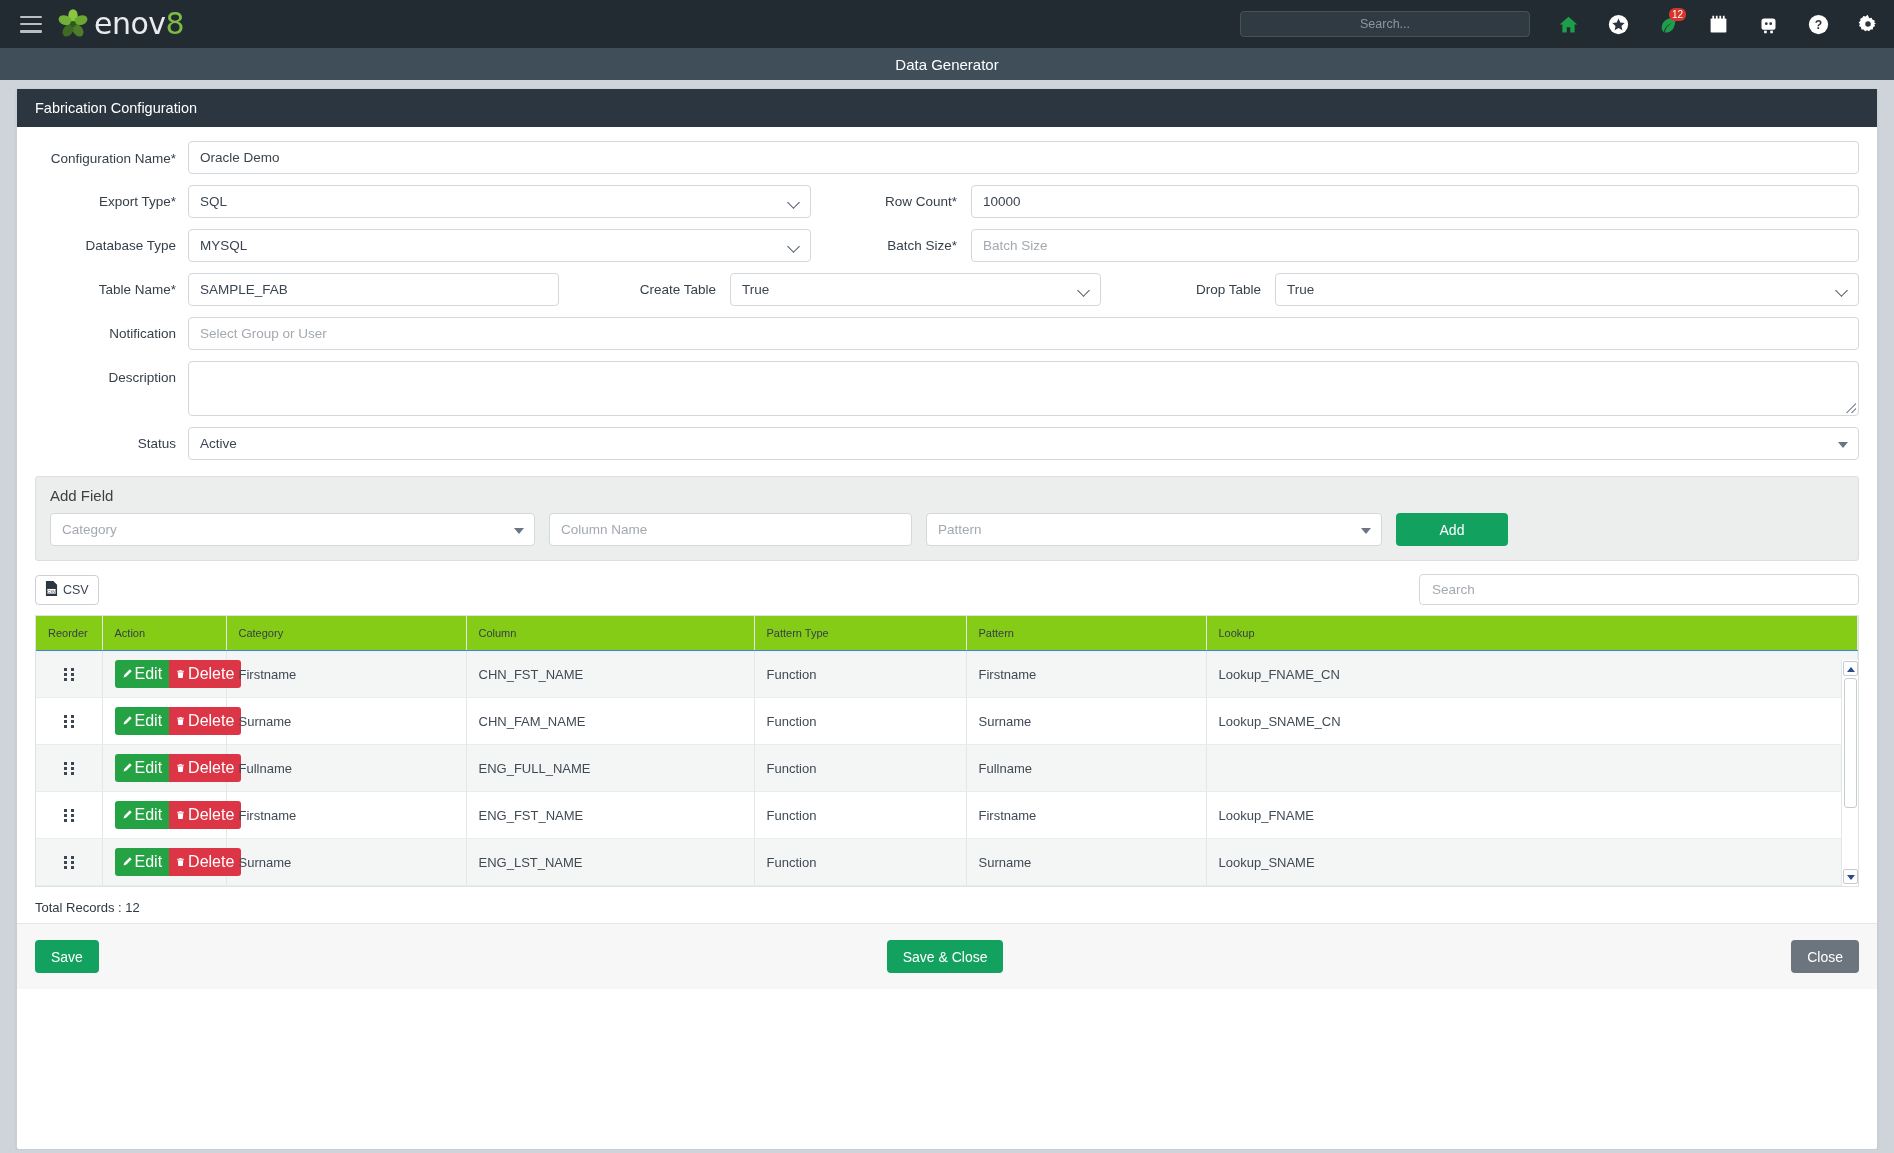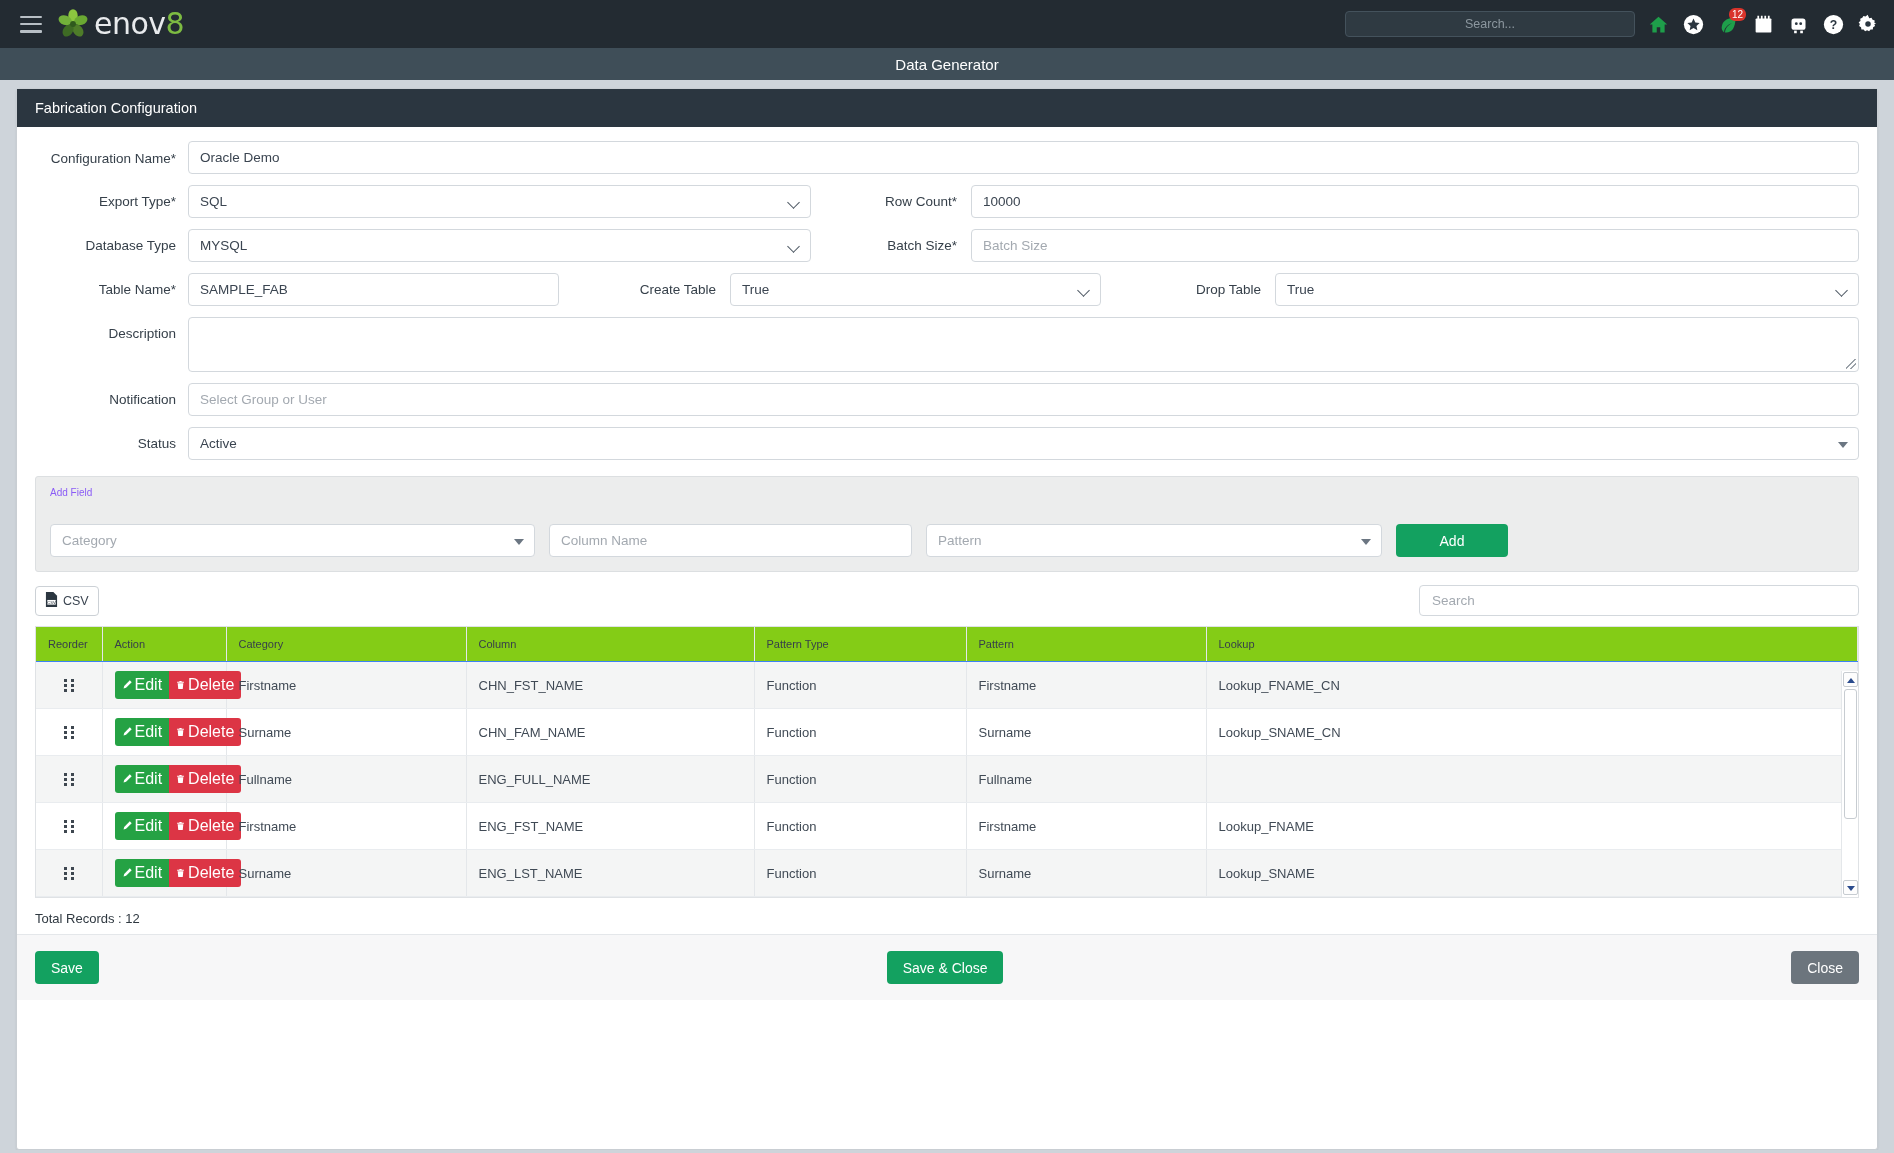--- a/index.html
+++ b/index.html
@@ -31,21 +31,21 @@
   .logo-mark { width: 34px; height: 34px; margin-right: 4px; }
   .logo-text {
     font-size: 30px; color: #e8eaec; letter-spacing: -0.5px;
     font-family: "DejaVu Sans", sans-serif; font-weight: 400;
     line-height: 1;
   }
   .logo-text .eight { color: #7dbb42; }
 
   .nav-right {
     position: absolute; right: 14px; top: 0; height: 48px;
-    display: flex; align-items: center; gap: 11px;
+    display: flex; align-items: center; gap: 26px;
   }
   .searchbox {
     width: 290px; height: 26px;
     background: #2f3a42;
     border: 1px solid #44525c;
     border-radius: 4px;
     color: #8c979f;
     font-size: 12.5px;
     text-align: center;
     line-height: 24px;
@@ -139,21 +139,21 @@
   }
 
   
   .addfield {
     background: #eceded;
     border: 1px solid #dcdfe1;
     border-radius: 3px;
     padding: 10px 14px 14px 14px;
     margin-top: 16px;
   }
-  .addfield-title { font-size: 10px; color: #8b5cf6; margin-bottom: 26px; }
+  .addfield-title { font-size: 15px; color: #404040; margin-bottom: 9px; }
   .addfield-row { display: flex; gap: 14px; }
   .af-ctrl {
     height: 33px; background: #fff;
     border: 1px solid #d3d8dd; border-radius: 4px;
     font-size: 13.5px; color: #a3a9b0;
     padding: 0 11px; display: flex; align-items: center;
   }
   .btn-add {
     background: #13a160; color: #fff;
     border: none; border-radius: 4px;
@@ -398,33 +398,33 @@
       <div class="flabel" style="width:174px;padding-right:14px;">
         <span>Drop Table</span>
       </div>
       <div style="flex:1;">
         <div class="ctrl sel">True</div>
       </div>
     </div>
 
     <div class="frow">
       <div class="flabel lab-main" style="width:153px;">
+        <span>Notification</span>
+      </div>
+      <div style="flex:1;">
+        <div class="ctrl ph">Select Group or User</div>
+      </div>
+    </div>
+
+    <div class="frow">
+      <div class="flabel lab-main" style="width:153px;">
         <span>Description</span>
       </div>
       <div style="flex:1;">
         <div class="ctrl ta"></div>
-      </div>
-    </div>
-
-    <div class="frow">
-      <div class="flabel lab-main" style="width:153px;">
-        <span>Notification</span>
-      </div>
-      <div style="flex:1;">
-        <div class="ctrl ph">Select Group or User</div>
       </div>
     </div>
 
     <div class="frow">
       <div class="flabel lab-main" style="width:153px;">
         <span>Status</span>
       </div>
       <div style="flex:1;">
         <div class="ctrl sel-tri">Active</div>
       </div>

